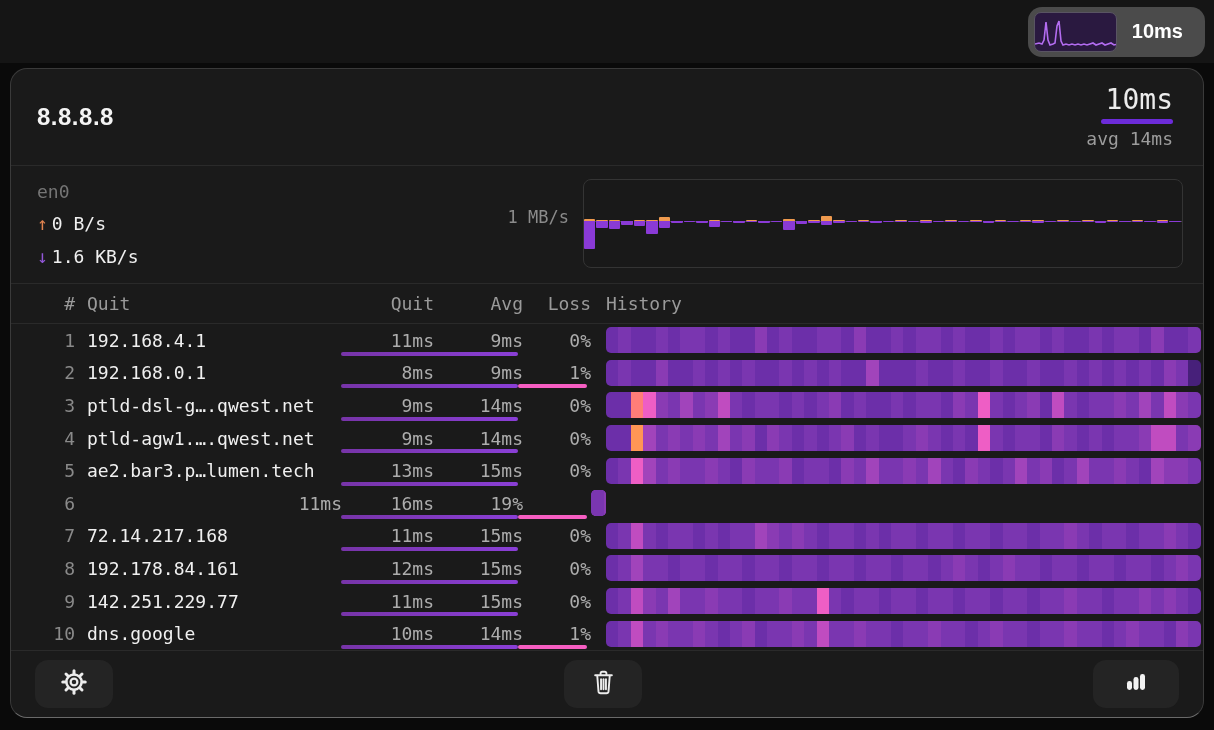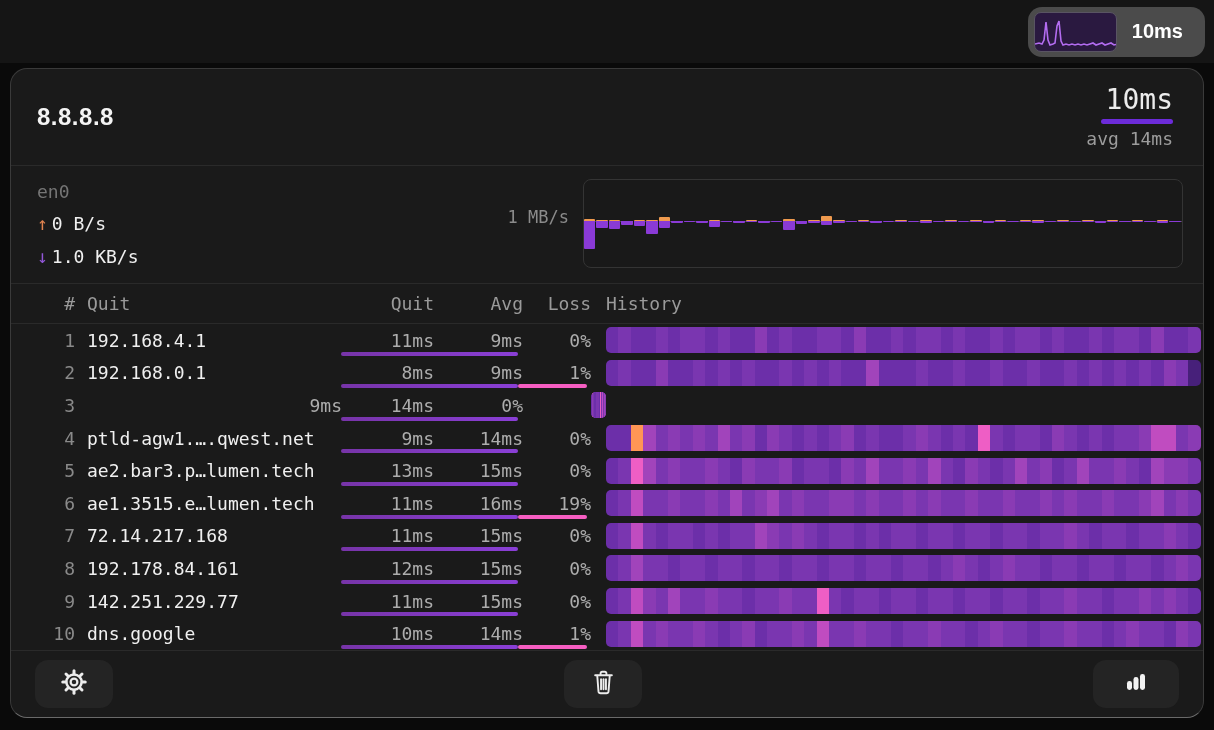--- a/index.html
+++ b/index.html
@@ -89,21 +89,21 @@
       <div class="lat-current">10ms</div>
       <div class="lat-bar" id="lat-accent-bar" style="background: rgb(108, 43, 217);"></div>
       <div class="lat-avg">avg 14ms</div>
     </div>
   </div>
 
   <div class="net-section">
     <div class="net-stats">
       <div class="net-if">en0</div>
       <div class="net-up"><span class="arrow-up">↑</span><span>0 B/s</span></div>
-      <div class="net-down"><span class="arrow-down">↓</span><span>1.0 KB/s</span></div>
+      <div class="net-down"><span class="arrow-down">↓</span><span>1.6 KB/s</span></div>
     </div>
     <div class="net-spacer"></div>
     <div class="bw-scale">1 MB/s</div>
     <div class="bw-chart">
       <div class="bw-mid"></div>
     <div class="bwbar">
           <div class="u" style="height: 2px; background: rgb(239, 154, 78);"></div>
           <div class="d" style="height: 28px; background: rgb(138, 58, 214);"></div>
         </div>
         <div class="bwbar">
@@ -426,20 +426,21 @@
           <span style="background: rgb(138, 59, 180);"></span>
           <span style="background: rgb(122, 54, 176);"></span>
           <span style="background: rgb(71, 32, 122);"></span>
         </div>
         <div class="u-lat" style="background: linear-gradient(90deg, rgb(119, 52, 168), rgb(138, 63, 214));"></div>
         <div class="u-loss" style="background: rgb(246, 94, 194);"></div>
       </div>
       <div class="trow">
         <div class="c-num">3</div>
         <div></div>
+        <div class="c-host">ptld-dsl-g….qwest.net</div>
         <div class="c-last">9ms</div>
         <div class="c-avg">14ms</div>
         <div class="c-loss">0%</div>
         <div></div>
         <div class="hist">
           <span style="background: rgb(108, 47, 169);"></span>
           <span style="background: rgb(108, 47, 169);"></span>
           <span style="background: rgb(255, 125, 120);"></span>
           <span style="background: rgb(238, 94, 197);"></span>
           <span style="background: rgb(138, 59, 180);"></span>
@@ -605,21 +606,20 @@
           <span style="background: rgb(161, 68, 187);"></span>
           <span style="background: rgb(138, 59, 180);"></span>
           <span style="background: rgb(138, 59, 180);"></span>
           <span style="background: rgb(122, 54, 176);"></span>
         </div>
         <div class="u-lat" style="background: linear-gradient(90deg, rgb(119, 52, 168), rgb(138, 63, 214));"></div>
       </div>
       <div class="trow">
         <div class="c-num">6</div>
         <div></div>
-        <div class="c-host">ae1.3515.e…lumen.tech</div>
         <div class="c-last">11ms</div>
         <div class="c-avg">16ms</div>
         <div class="c-loss">19%</div>
         <div></div>
         <div class="hist">
           <span style="background: rgb(108, 47, 169);"></span>
           <span style="background: rgb(122, 54, 176);"></span>
           <span style="background: rgb(192, 76, 192);"></span>
           <span style="background: rgb(122, 54, 176);"></span>
           <span style="background: rgb(122, 54, 176);"></span>

